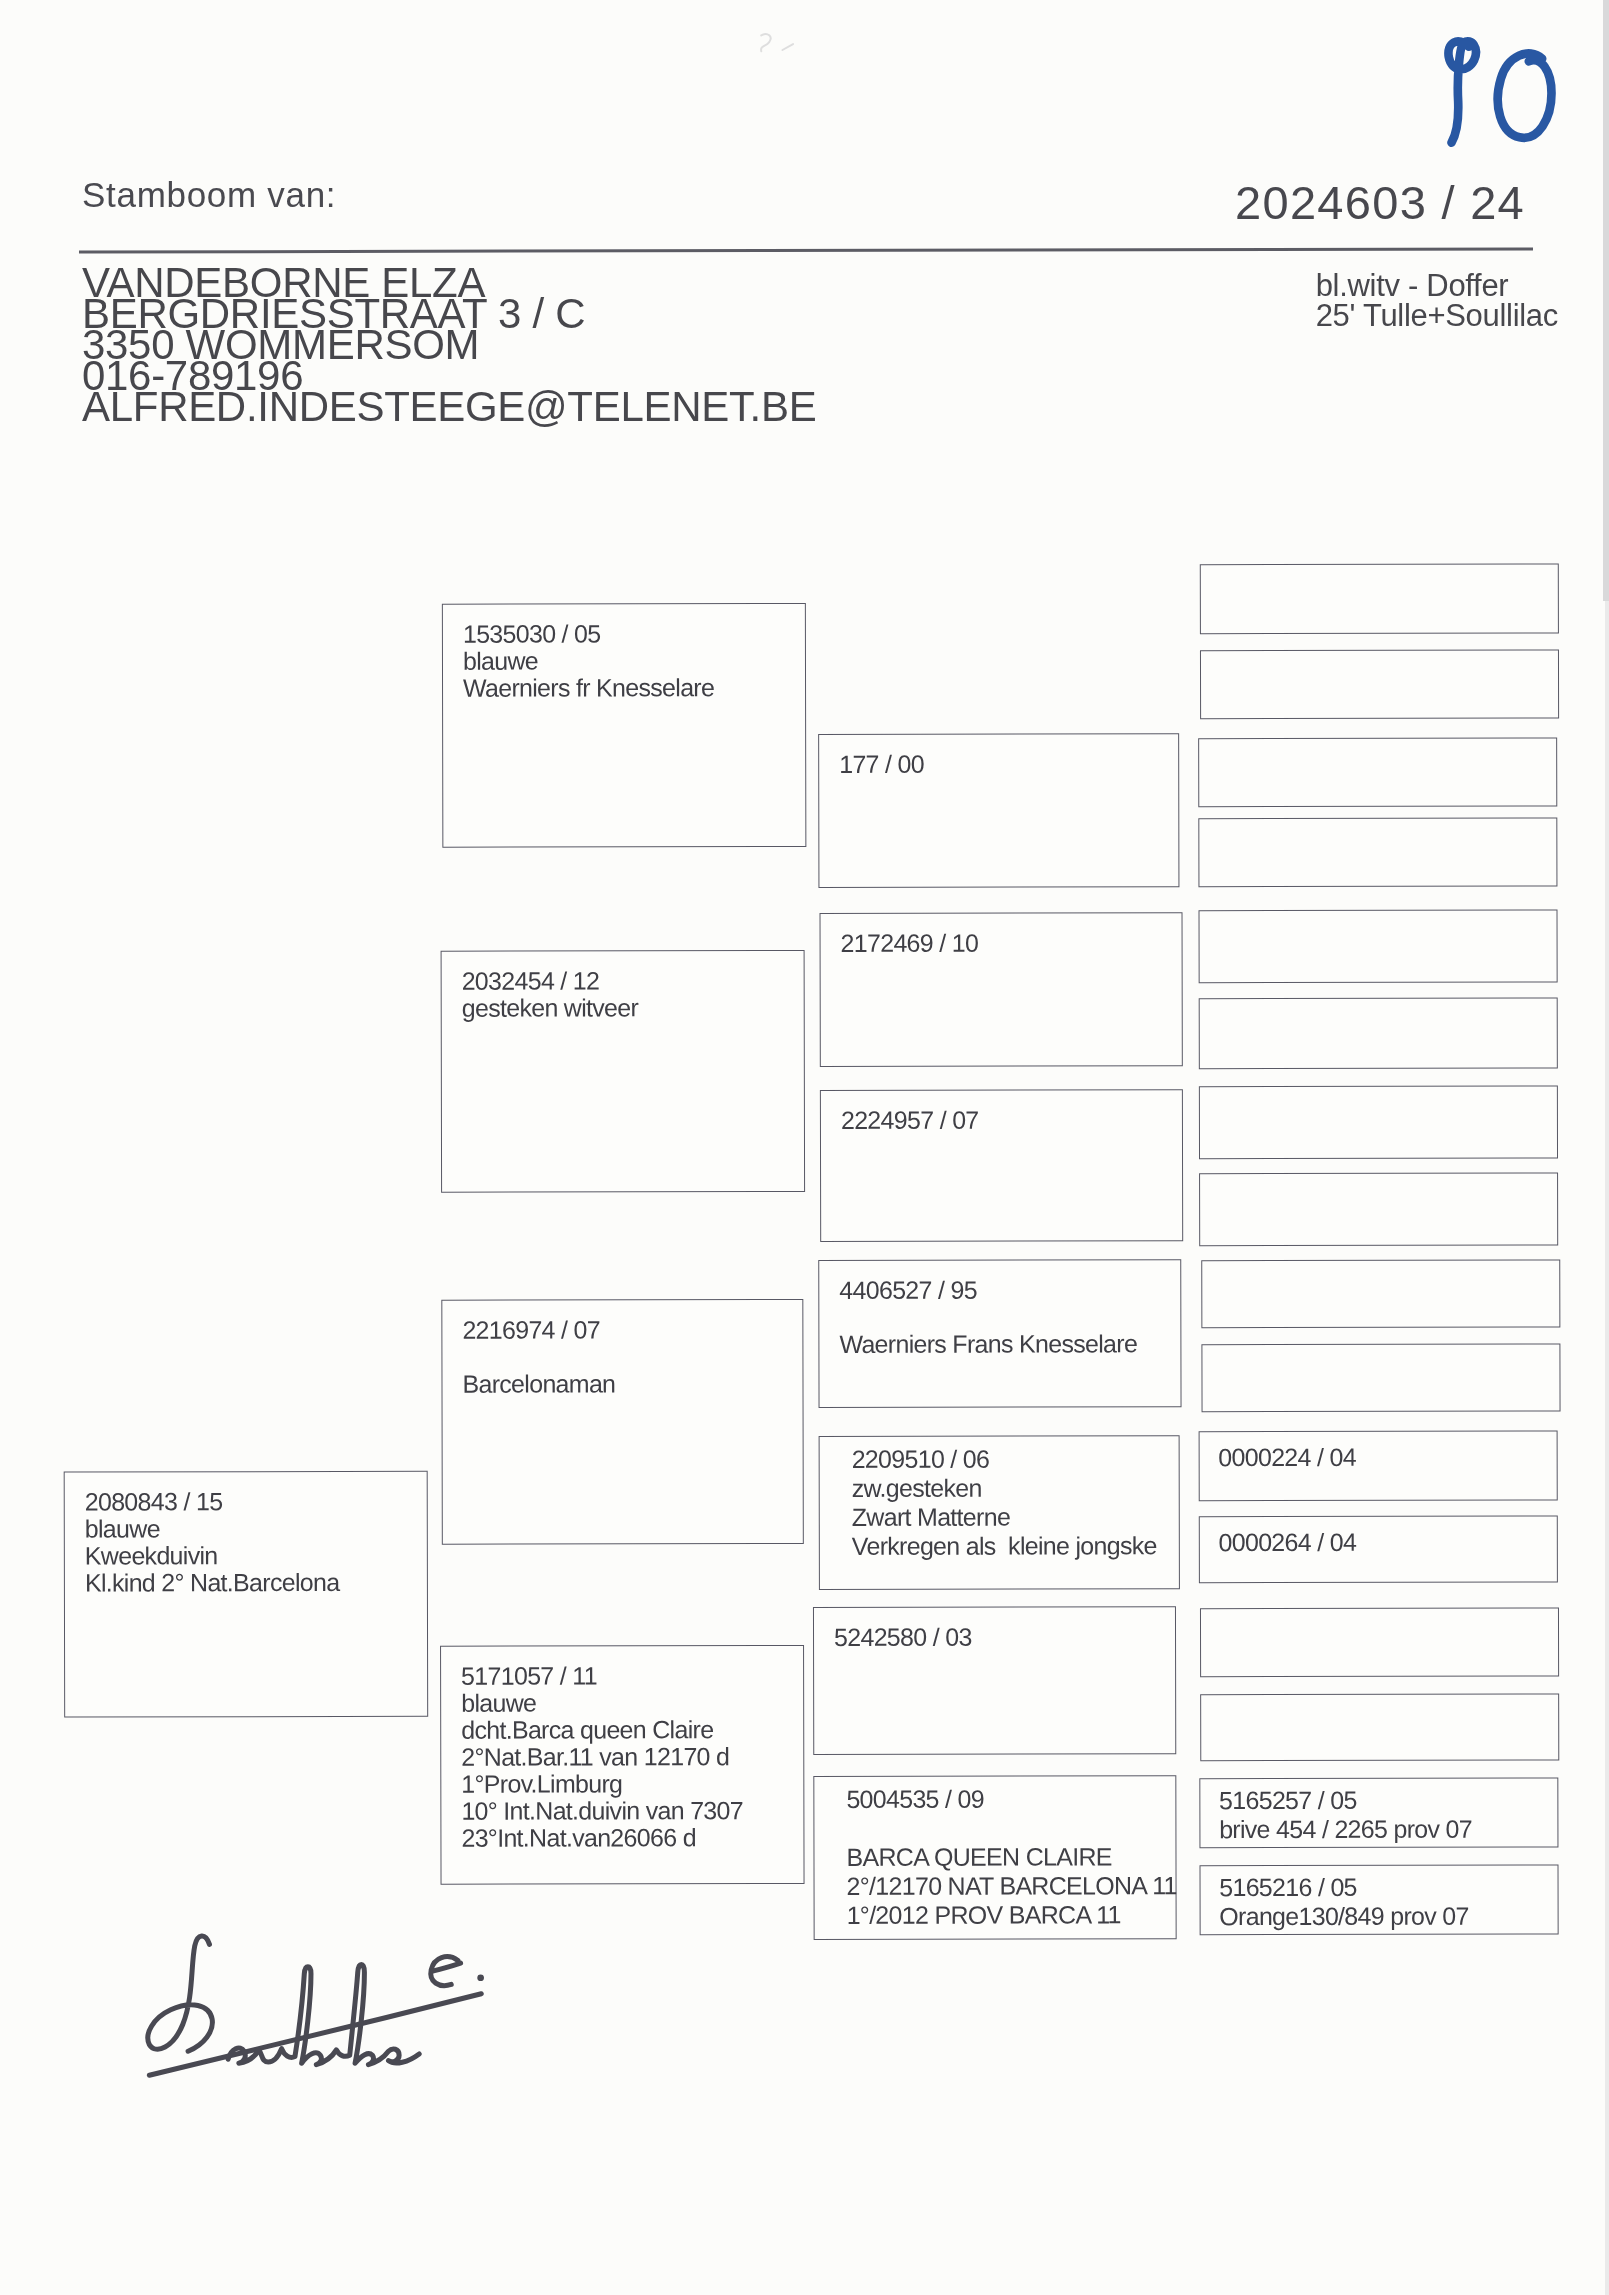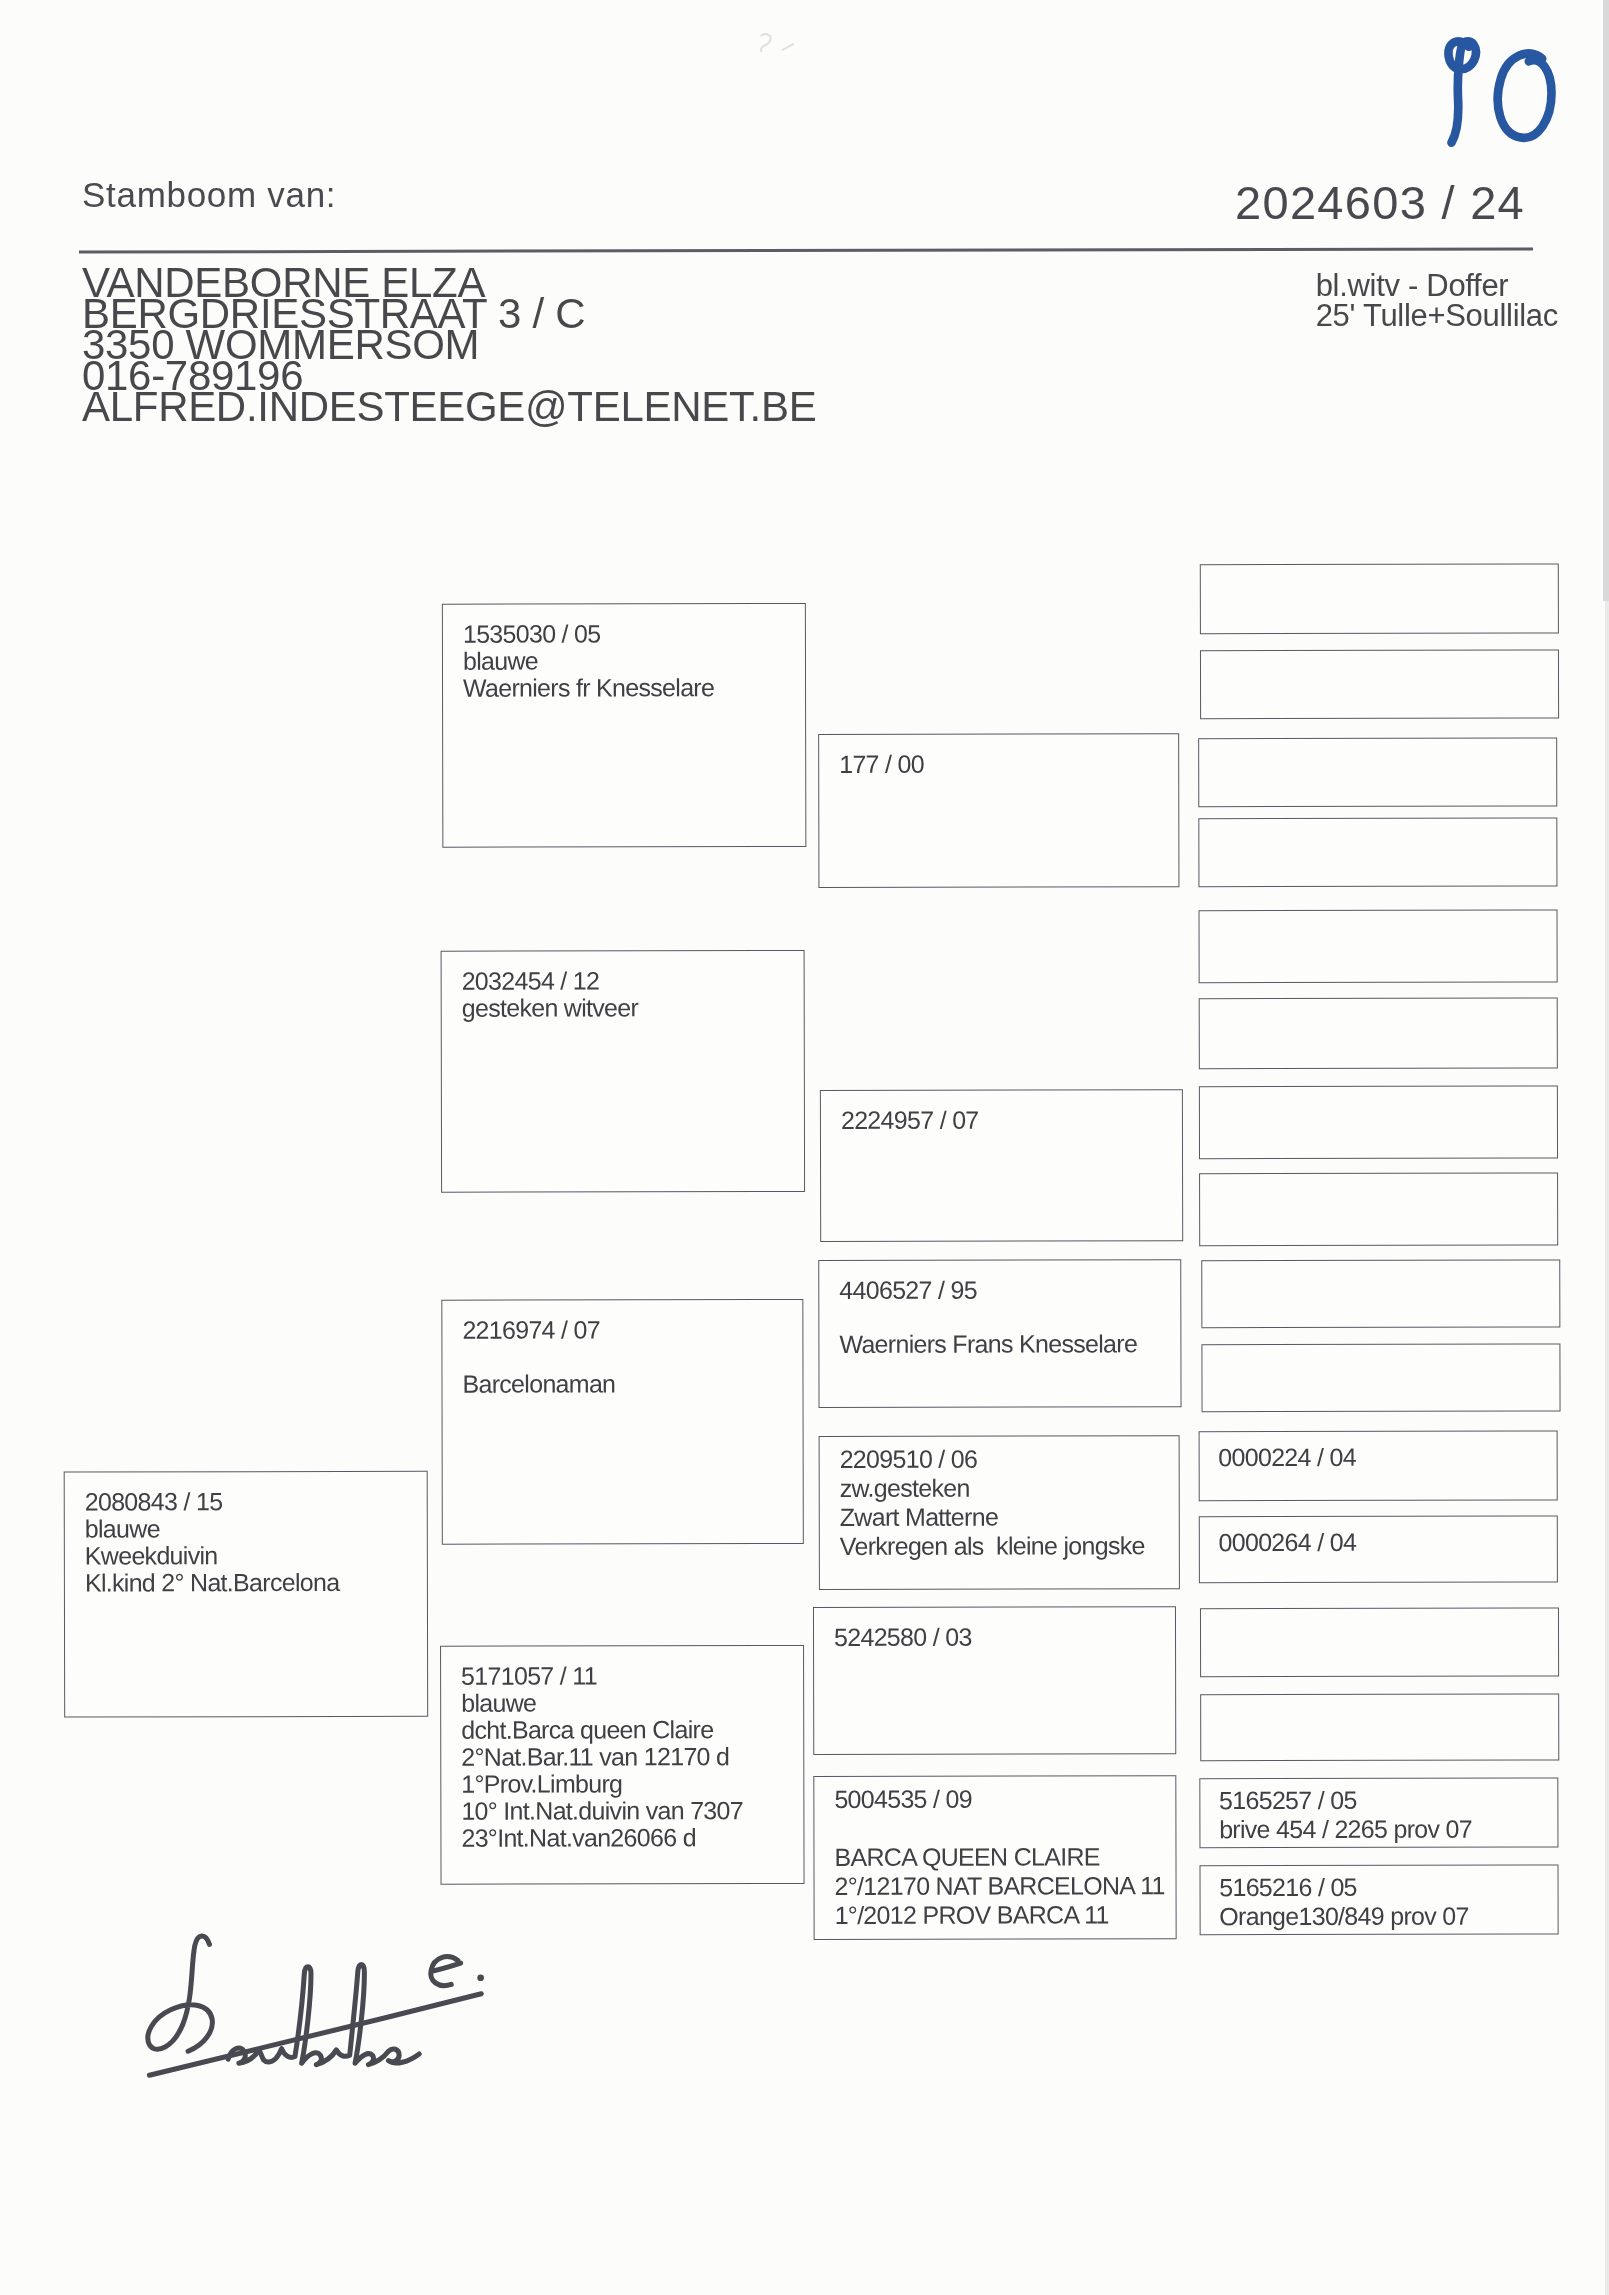--- a/index.html
+++ b/index.html
@@ -38,21 +38,21 @@
     border:1.3px solid #585864;
     padding:16px 20px;
     background:rgba(255,255,255,0.25);
   }
   .bline{
     font-size:25px;line-height:27px;min-height:27px;
     letter-spacing:-0.7px;color:#3f3f45;white-space:pre;
   }
   .small .bline{line-height:29px;min-height:29px;}
   .tightTop{padding-top:8px;}
-  .tightTop .bline{line-height:29px;min-height:29px;}
+  .tightTop .bline{line-height:29px;min-height:29px;margin-left:12px;}
   .edge-strip-top{
     position:absolute;right:0;top:0;width:6px;height:601px;
     background:#c6c6ca;opacity:.65;
   }
   .edge-strip-bottom{
     position:absolute;right:0;top:601px;width:4px;height:1694px;
     background:#dddde0;opacity:.6;
   }
   svg{display:block;}
 </style>
@@ -121,20 +121,23 @@
       <div class="bline">dcht.Barca queen Claire</div>
       <div class="bline">2°Nat.Bar.11 van 12170 d</div>
       <div class="bline">1°Prov.Limburg</div>
       <div class="bline">10° Int.Nat.duivin van 7307</div>
       <div class="bline">23°Int.Nat.van26066 d</div>
     </div>
 
   <div class="pbox" style="left:819px;top:734px;width:361px;height:154px">
       <div class="bline">177 / 00</div>
     </div>
+  <div class="pbox" style="left:820px;top:913px;width:363px;height:154px">
+      <div class="bline">2172469 / 10</div>
+    </div>
   <div class="pbox" style="left:820px;top:1090px;width:363px;height:152px">
       <div class="bline">2224957 / 07</div>
     </div>
   <div class="pbox" style="left:818px;top:1260px;width:363px;height:148px">
       <div class="bline">4406527 / 95</div>
       <div class="bline"></div>
       <div class="bline">Waerniers Frans Knesselare</div>
     </div>
   <div class="pbox tightTop" style="left:818px;top:1436px;width:361px;height:154px">
       <div class="bline">2209510 / 06</div>

